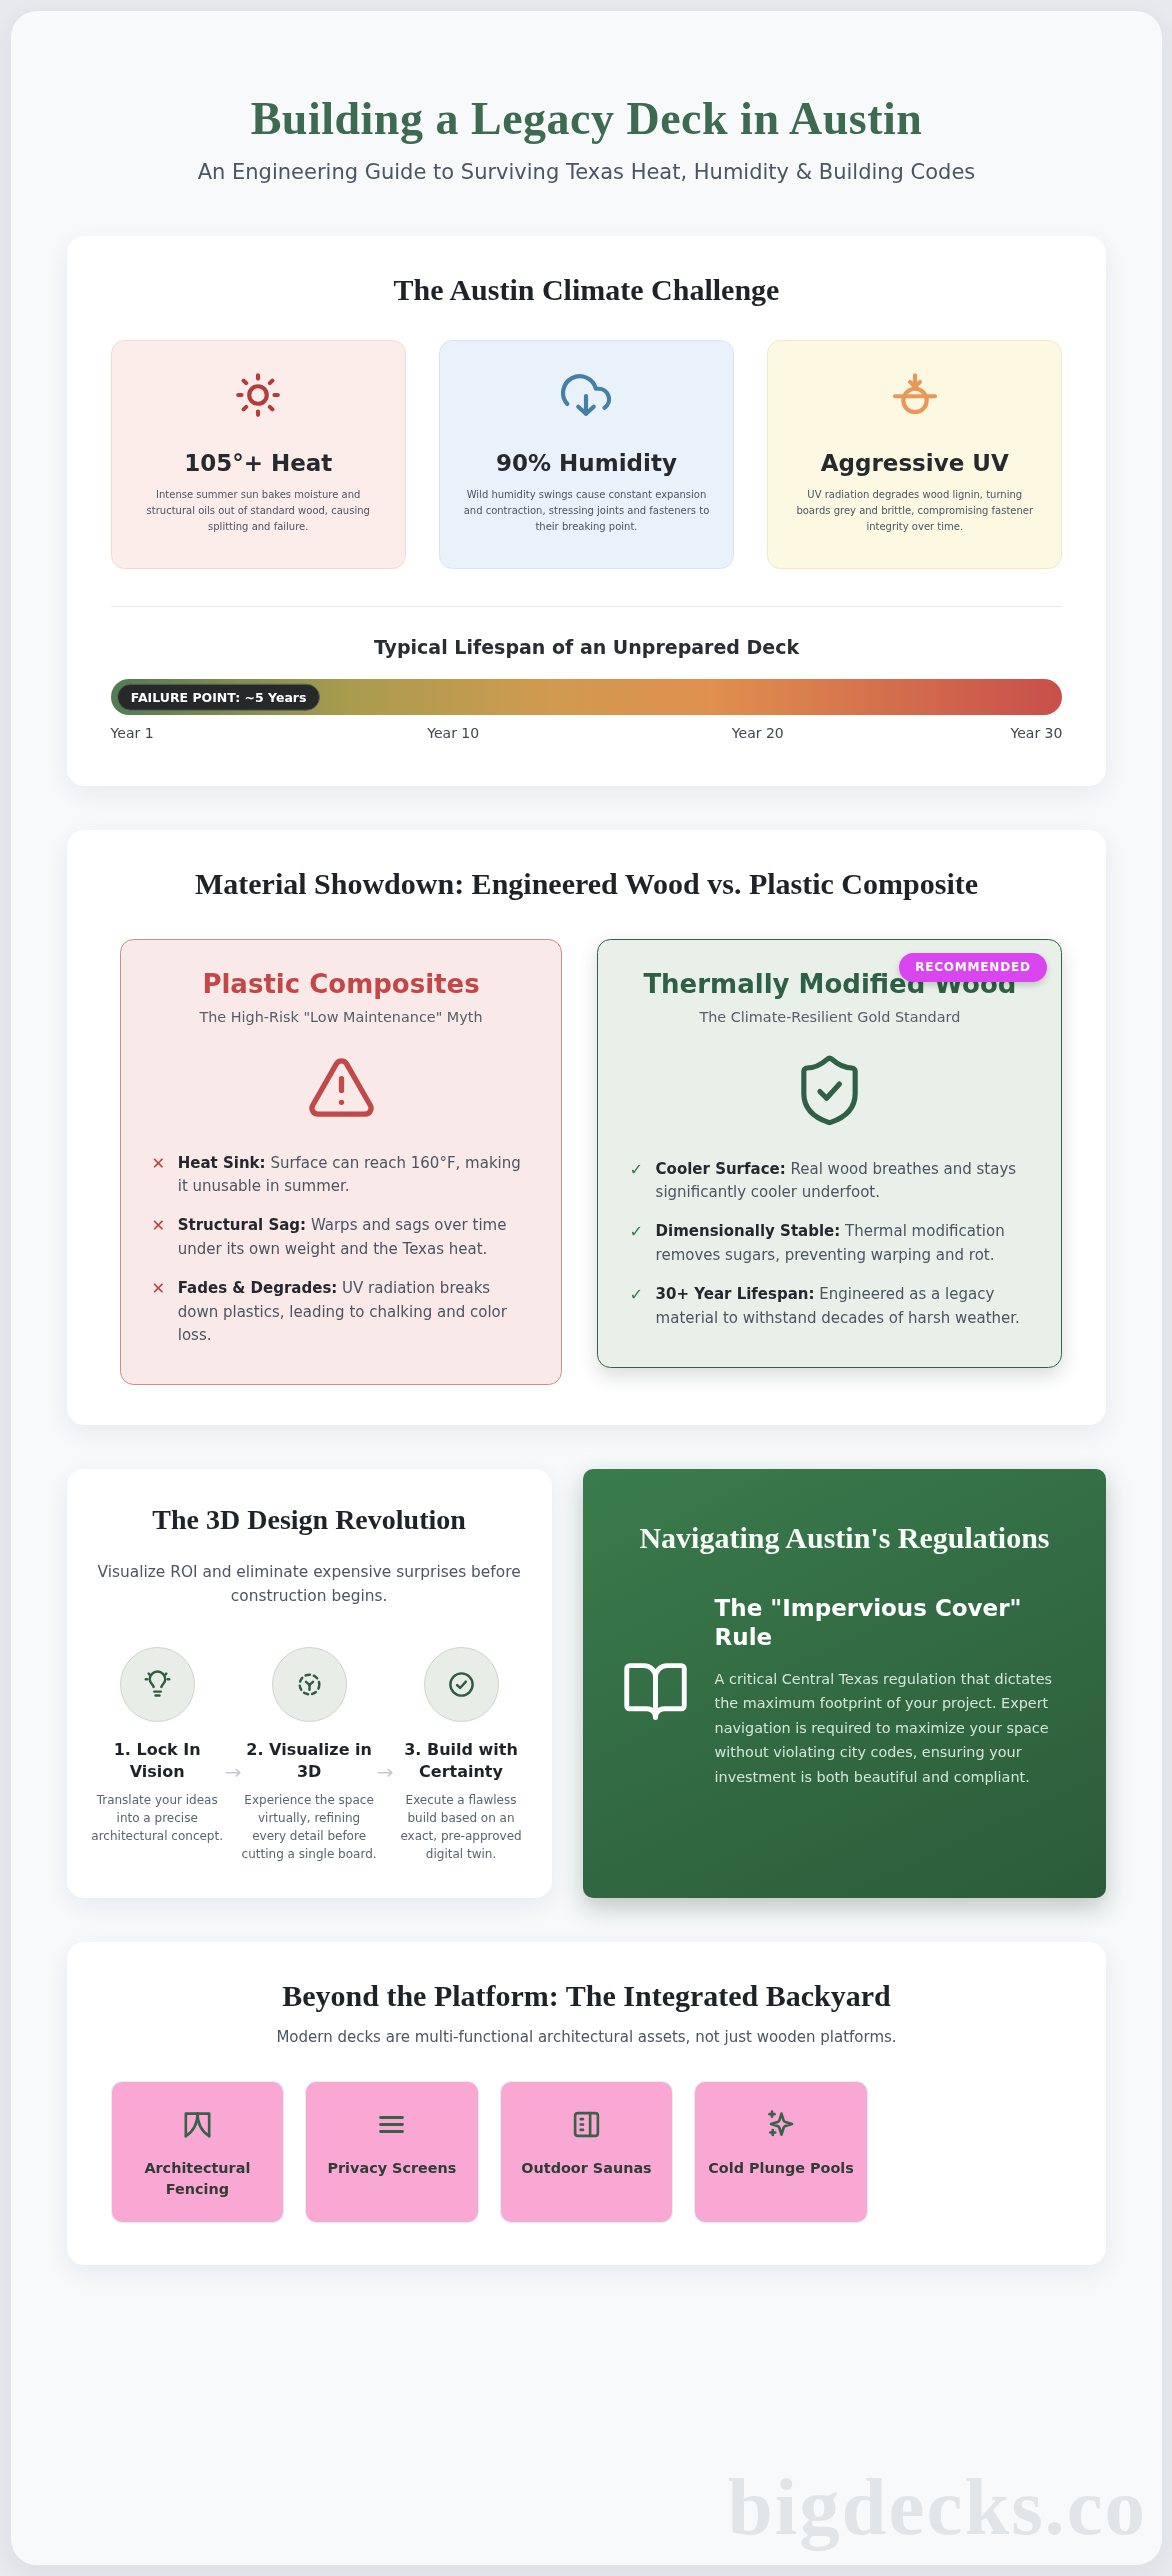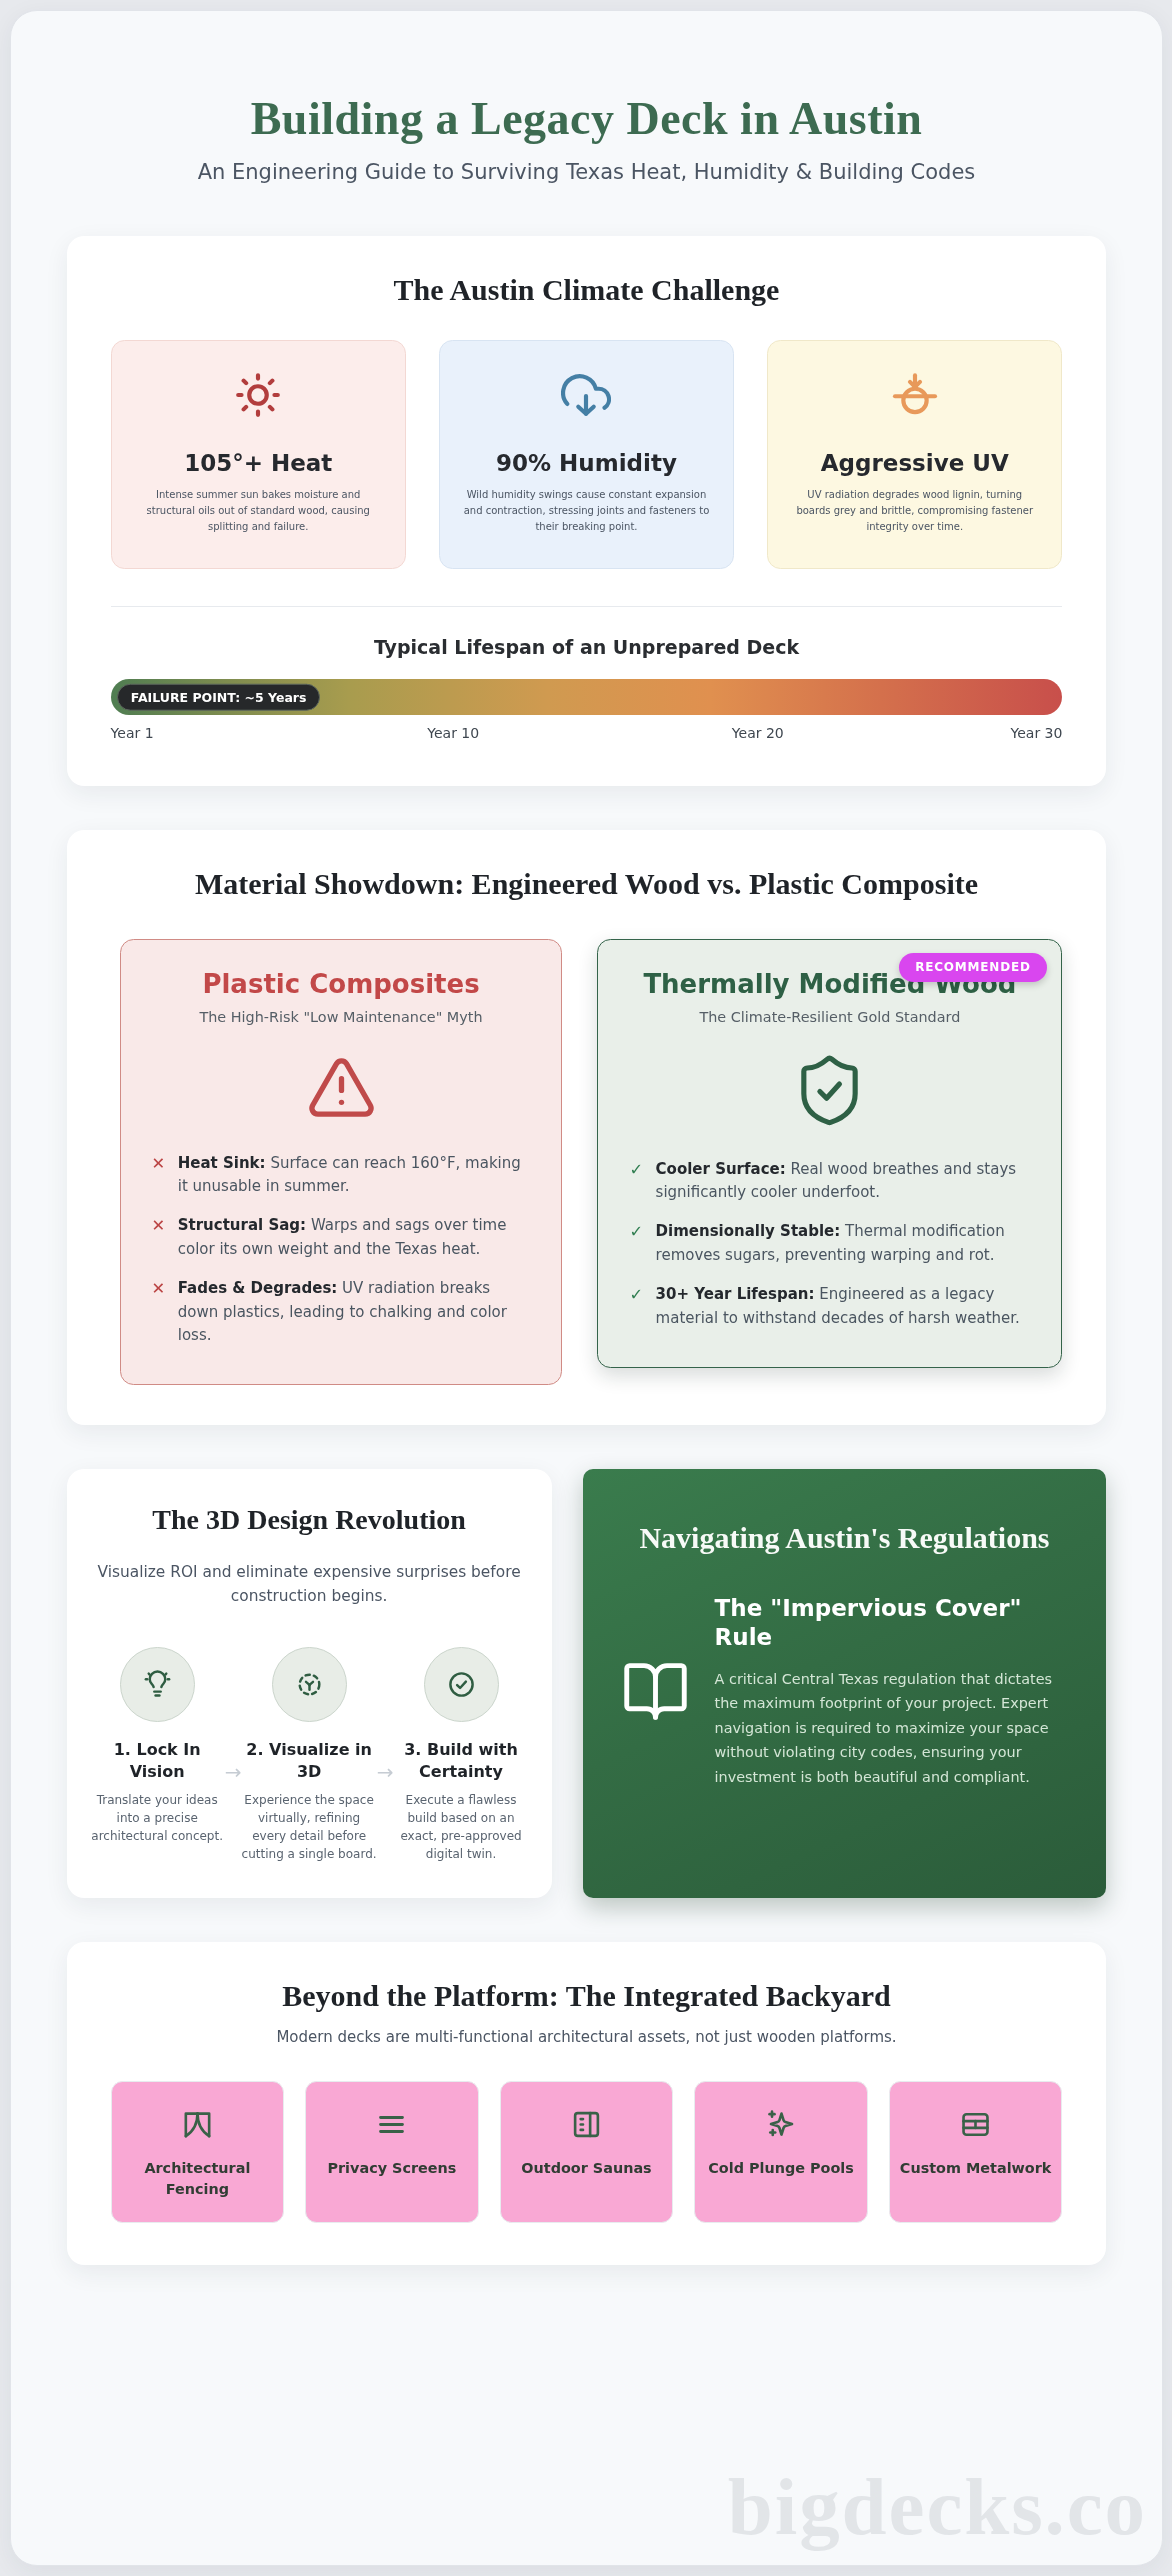--- a/index.html
+++ b/index.html
@@ -208,21 +208,21 @@
               <path d="M12 17h.01"></path>
           </svg>
         </span>
         <ul>
           <li>
             <span class="mark">✕</span>
             <p><strong>Heat Sink:</strong> <span>Surface can reach 160°F, making it unusable in summer.</span></p>
           </li>
           <li>
             <span class="mark">✕</span>
-            <p><strong>Structural Sag:</strong> <span>Warps and sags over time color its own weight and the Texas heat.</span></p>
+            <p><strong>Structural Sag:</strong> <span>Warps and sags over time under its own weight and the Texas heat.</span></p>
           </li>
           <li>
             <span class="mark">✕</span>
             <p><strong>Fades &amp; Degrades:</strong> <span>UV radiation breaks down plastics, leading to chalking and color loss.</span></p>
           </li>
         </ul>
       </article>
 
       <article class="vs vs-pos">
         <span class="rec-badge">RECOMMENDED</span>
@@ -364,29 +364,18 @@
             <path d="M12 4.5 13.4 9a2 2 0 0 0 1.3 1.3l4.5 1.4-4.5 1.4a2 2 0 0 0-1.3 1.3L12 18.9l-1.4-4.5a2 2 0 0 0-1.3-1.3l-4.5-1.4 4.5-1.4A2 2 0 0 0 10.6 9z"></path>
             <path d="M5.5 3.2v3.4"></path>
               <path d="M3.8 4.9h3.4"></path>
             <path d="M6 15.8v3.4"></path>
               <path d="M4.3 17.5h3.4"></path>
           </svg>
         </span>
         <h4>Cold Plunge Pools</h4>
       </div>
 
-      <div class="tile">
-        <span class="tic">
-          <svg width="35" height="35" viewBox="0 0 24 24" fill="none" stroke="currentColor" stroke-width="1.8" stroke-linecap="round" stroke-linejoin="round">
-            <rect x="3.8" y="5" width="16.4" height="14" rx="2"></rect>
-            <path d="M3.8 9.7h16.4"></path>
-              <path d="M3.8 14.3h16.4"></path>
-              <path d="M12 9.7v4.6"></path>
-          </svg>
-        </span>
-        <h4>Custom Metalwork</h4>
-      </div>
     </div>
   </section>
 
   <div class="watermark serif">bigdecks.co</div>
 </div>
 
 
 </body></html>

